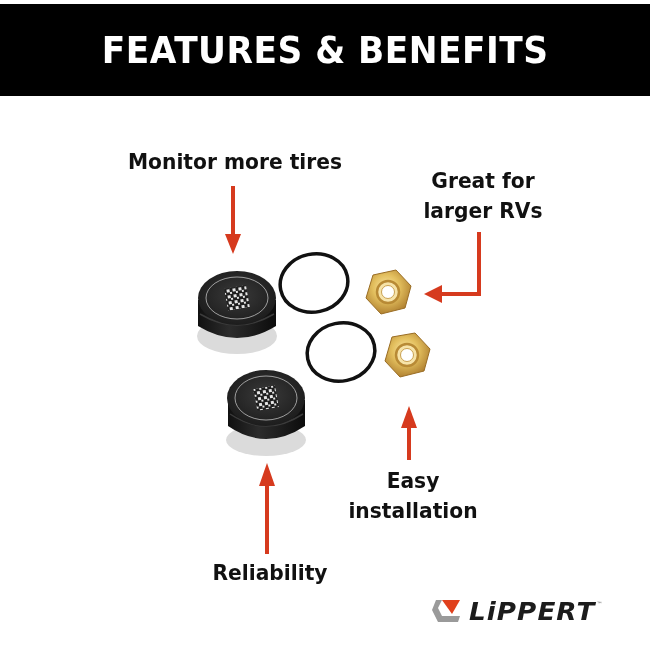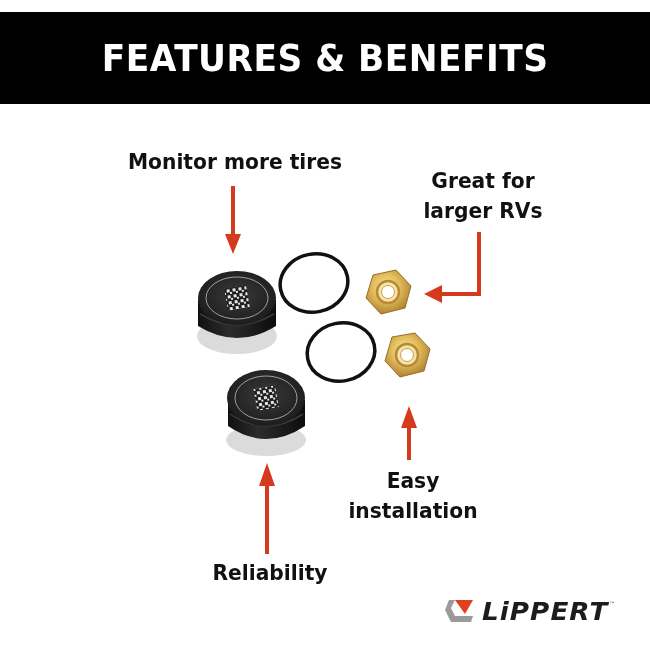--- a/index.html
+++ b/index.html
@@ -1,20 +1,20 @@
 <!DOCTYPE html>
 <html><head>
   <meta charset="utf-8">
   <style>
     * { margin: 0; padding: 0; box-sizing: border-box; }
     html, body { width: 650px; height: 650px; background: #ffffff; overflow: hidden; }
     body { position: relative; font-family: "DejaVu Sans", sans-serif; }
 
     .banner {
-      position: absolute; left: 0; top: 12px; width: 650px; height: 92px;
+      position: absolute; left: 0; top: 4px; width: 650px; height: 92px;
       background: #000000; display: flex; align-items: center; justify-content: center;
     }
     .banner-title {
       color: #ffffff; font-family: "DejaVu Sans", sans-serif; font-weight: bold;
       font-size: 37px; letter-spacing: 0.5px; transform: scaleX(0.93);
     }
 
     .label {
       position: absolute; color: #111111; font-family: "DejaVu Sans", sans-serif;
       font-weight: bold; font-size: 22px; line-height: 30px; text-align: center;
@@ -22,21 +22,21 @@
     }
     .label-monitor { left: 112px; top: 147px; width: 246px; }
     .label-larger { left: 408px; top: 166px; width: 150px; }
     .label-easy { left: 333px; top: 466px; width: 160px; }
     .label-reliability { left: 190px; top: 558px; width: 160px; }
 
     .art { position: absolute; left: 0; top: 0; width: 650px; height: 650px; }
 
     .logo {
       position: absolute; left: 428px; top: 594px; width: 200px; height: 34px;
-      display: flex; align-items: center; justify-content: center;
+      display: flex; align-items: center;
     }
     .logo-word {
       font-family: "DejaVu Sans", sans-serif; font-weight: bold; font-style: italic;
       font-size: 25px; color: #1c1c1c; letter-spacing: 1px; margin-left: 6px;
       transform: scaleX(1.05);
     }
     .logo-tm { font-size: 6px; color: #555; align-self: flex-start; margin-top: 6px; margin-left: 4px; }
   </style>
 </head>
 <body>

